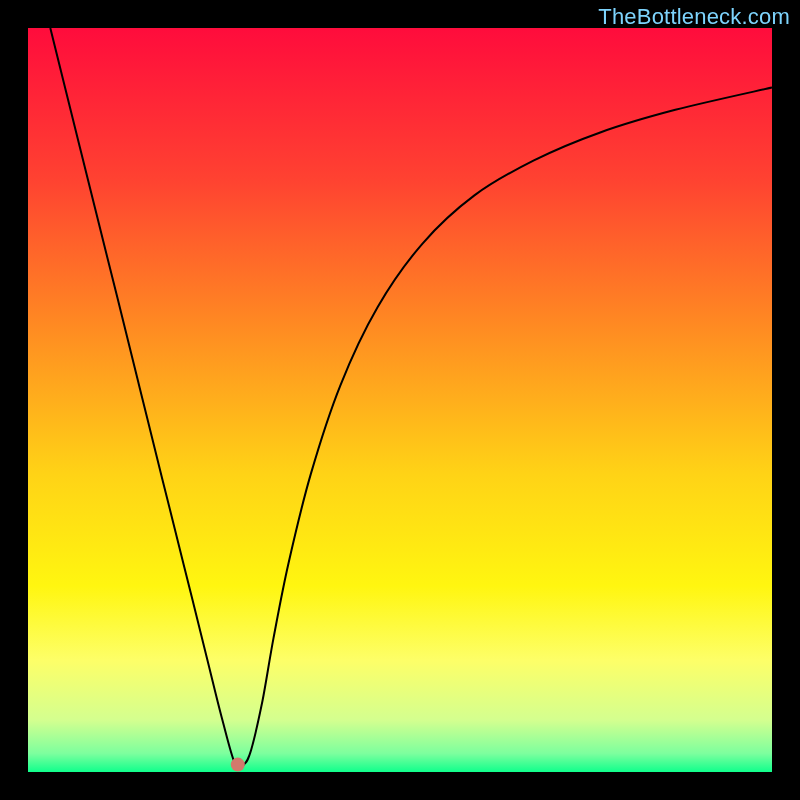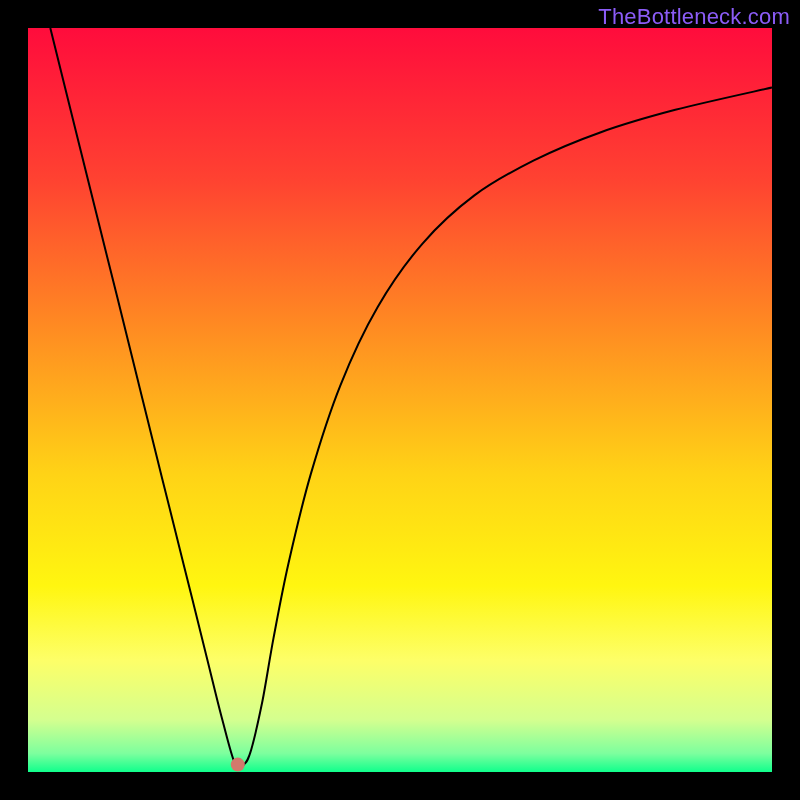--- a/index.html
+++ b/index.html
@@ -25,21 +25,21 @@
     top: 0;
     width: 744px;
     height: 744px;
   }
   .watermark {
     position: absolute;
     top: 4px;
     right: 10px;
     font-size: 22px;
     font-weight: 500;
-    color: #8b5cf6;
+    color: #7dd3fc;
     letter-spacing: 0.2px;
     user-select: none;
   }
   svg { display: block; }
 </style>
 </head>
 <body>
 
 <div class="watermark">TheBottleneck.com</div>
 

